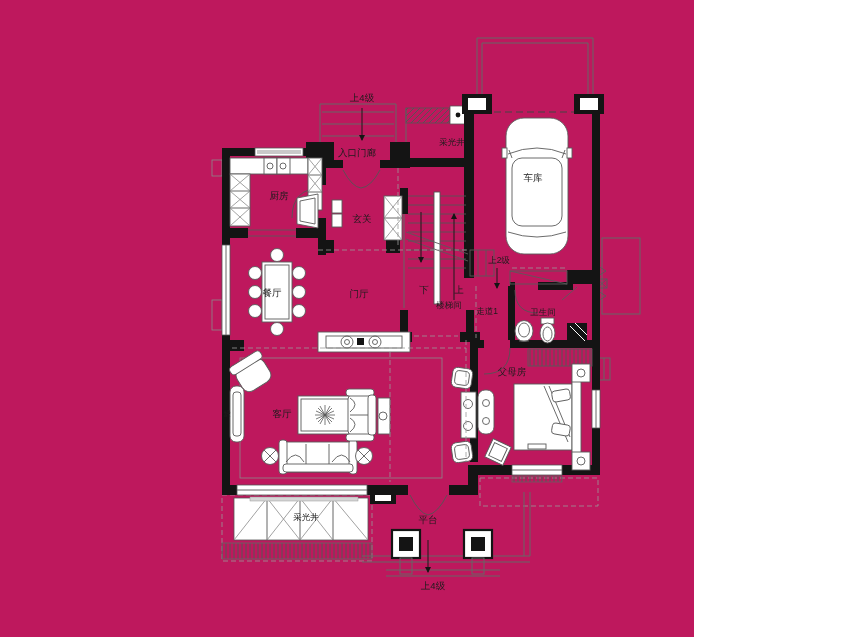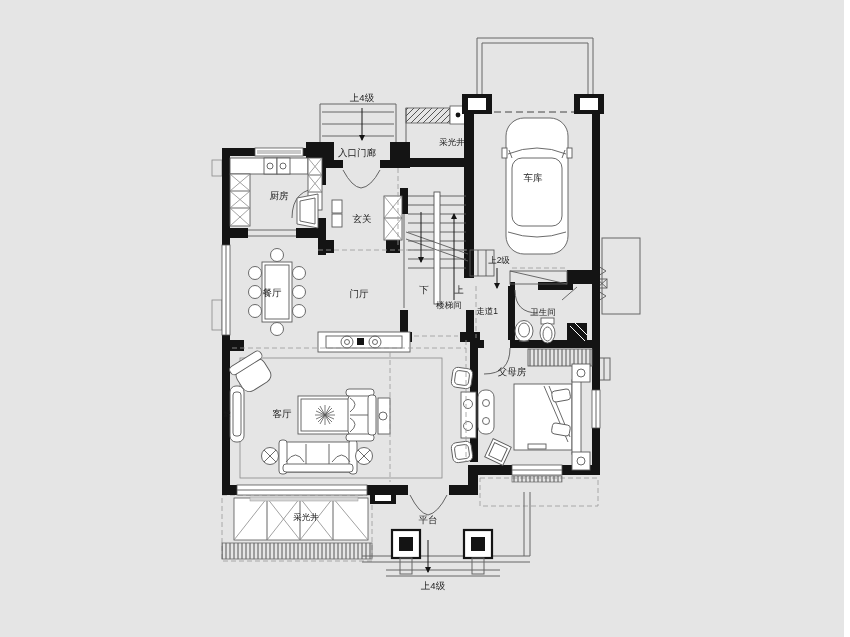--- a/index.html
+++ b/index.html
@@ -1,16 +1,16 @@
 <!DOCTYPE html>
 <html><head>
 <meta charset="utf-8">
 <style>
   html,body{margin:0;padding:0;background:#ffffff;}
-  .page{position:relative;width:844px;height:637px;background:#e5e5e5;overflow:hidden;
+  .page{position:relative;width:694px;height:637px;background:#be185d;overflow:hidden;
         font-family:"Liberation Sans","DejaVu Sans",sans-serif;}
   svg{position:absolute;left:0;top:0;}
   text{fill:#1c1c1c;font-family:"Liberation Sans","DejaVu Sans",sans-serif;}
   .lbl{font-size:9.5px;}
   .lbl-sm{font-size:8.5px;}
   .lbl-xs{font-size:7px;}
   .thin{stroke:#666;stroke-width:1;fill:none;}
   .lite{stroke:#8a8a8a;stroke-width:.8;fill:none;}
   .furn{stroke:#5a5a5a;stroke-width:.9;fill:#fff;}
   .furno{stroke:#5a5a5a;stroke-width:.9;fill:none;}

